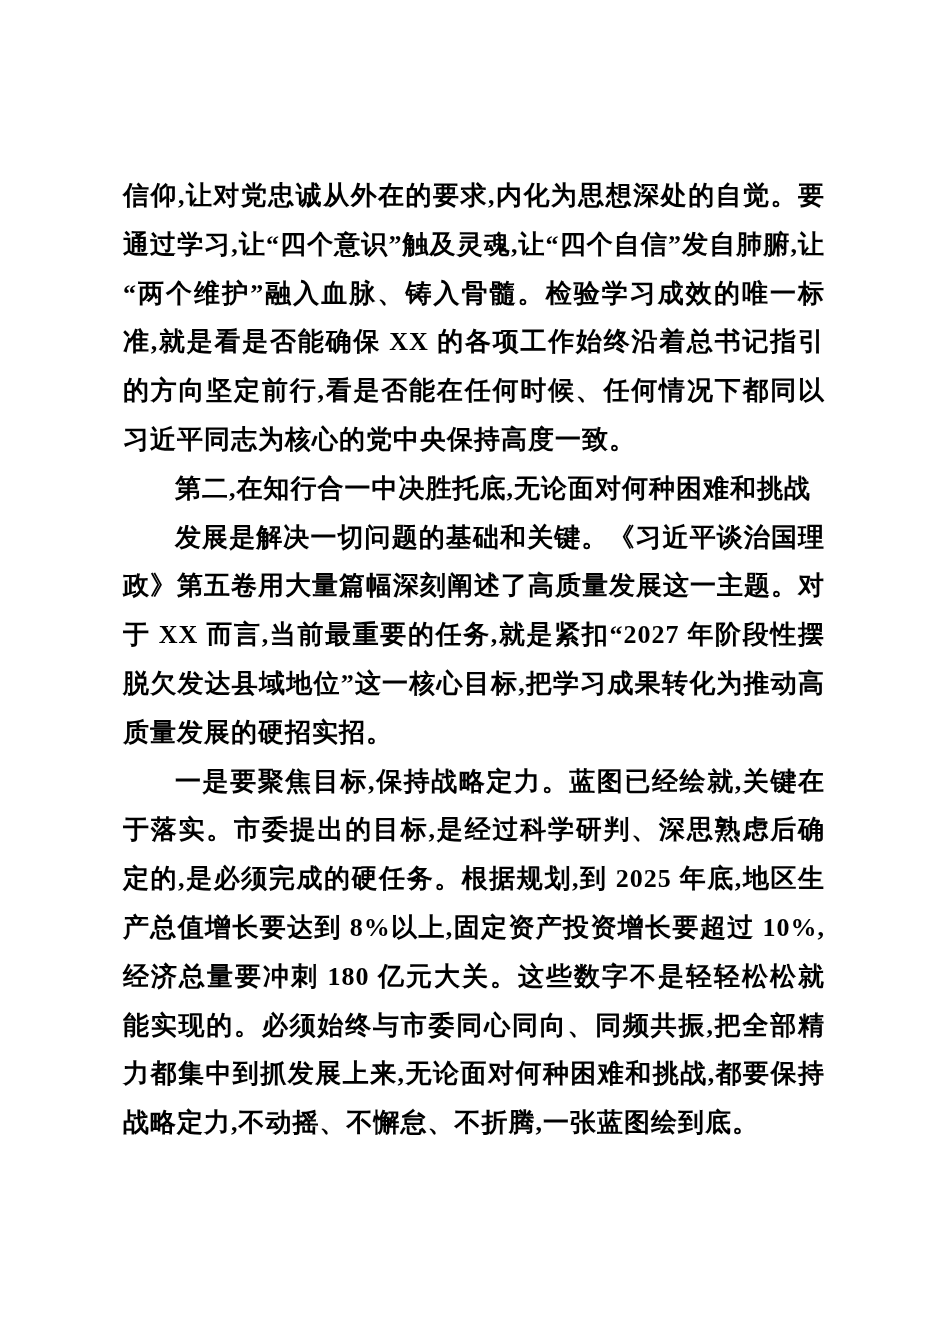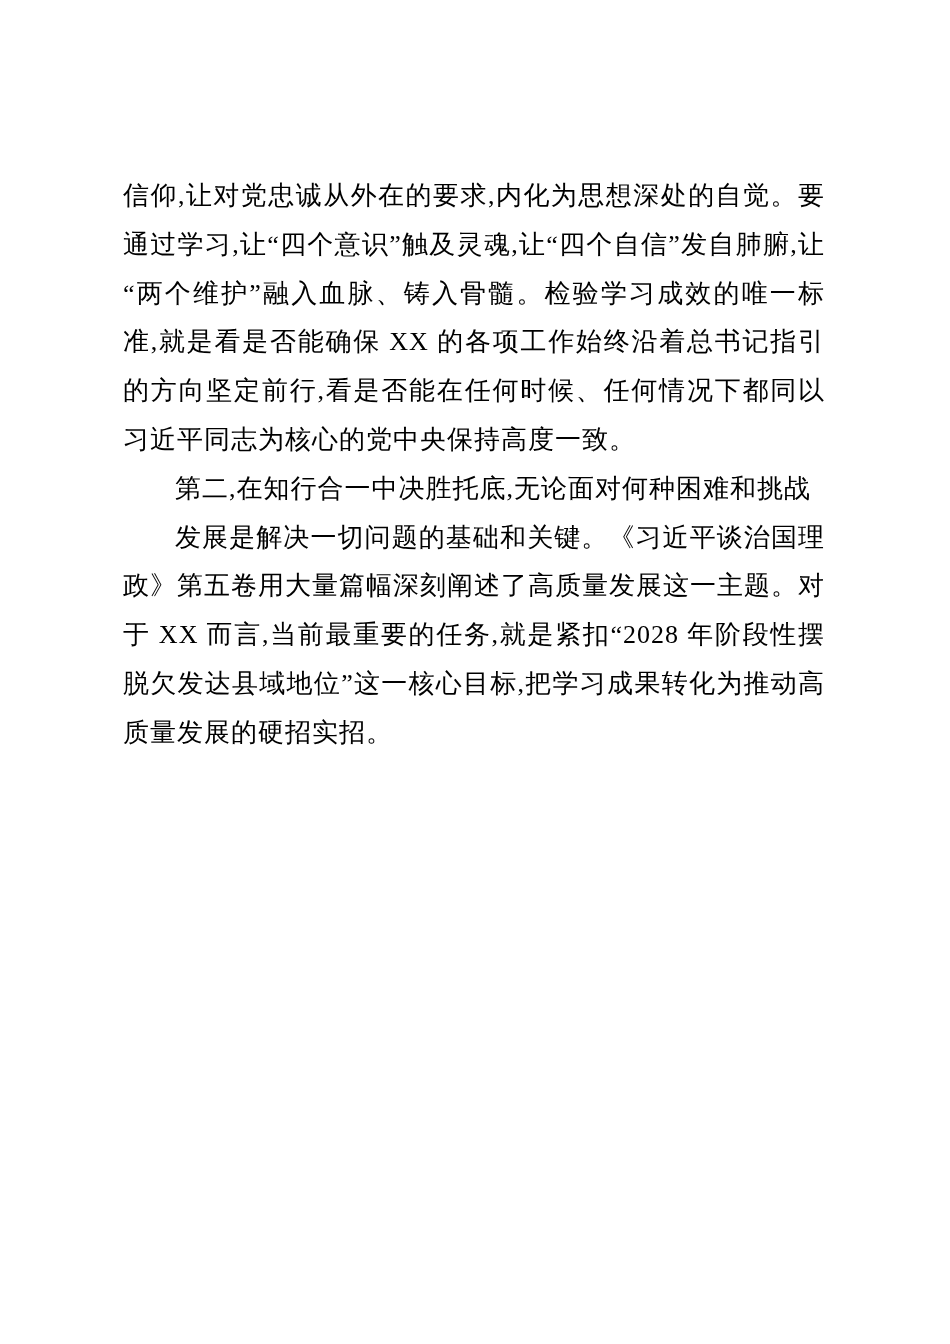--- a/index.html
+++ b/index.html
@@ -25,29 +25,30 @@
     width: 702px;
   }
   .para {
     margin: 0;
     padding: 0;
     font-size: 26px;
     line-height: 48.8px;
     letter-spacing: 1px;
     text-align: justify;
     text-justify: inter-ideograph;
-    font-weight: normal;
+    font-weight: bold;
     word-break: break-all;
   }
   .para.indent {
     text-indent: 2em;
   }
 </style>
 </head>
 <body style="background: rgb(255, 255, 255); color: rgb(0, 0, 0);">
 
 <main class="page">
   <section class="doc-body">
       <p class="para">信仰,让对党忠诚从外在的要求,内化为思想深处的自觉。要通过学习,让“四个意识”触及灵魂,让“四个自信”发自肺腑,让“两个维护”融入血脉、铸入骨髓。检验学习成效的唯一标准,就是看是否能确保 XX 的各项工作始终沿着总书记指引的方向坚定前行,看是否能在任何时候、任何情况下都同以习近平同志为核心的党中央保持高度一致。</p>
       <p class="para indent">第二,在知行合一中决胜托底,无论面对何种困难和挑战</p>
-      <p class="para indent">发展是解决一切问题的基础和关键。《习近平谈治国理政》第五卷用大量篇幅深刻阐述了高质量发展这一主题。对于 XX 而言,当前最重要的任务,就是紧扣“2028 年阶段性摆脱欠发达县域地位”这一核心目标,把学习成果转化为推动高质量发展的硬招实招。</p>
+      <p class="para indent">发展是解决一切问题的基础和关键。《习近平谈治国理政》第五卷用大量篇幅深刻阐述了高质量发展这一主题。对于 XX 而言,当前最重要的任务,就是紧扣“2027 年阶段性摆脱欠发达县域地位”这一核心目标,把学习成果转化为推动高质量发展的硬招实招。</p>
+      <p class="para indent">一是要聚焦目标,保持战略定力。蓝图已经绘就,关键在于落实。市委提出的目标,是经过科学研判、深思熟虑后确定的,是必须完成的硬任务。根据规划,到 2025 年底,地区生产总值增长要达到 8%以上,固定资产投资增长要超过 10%,经济总量要冲刺 180 亿元大关。这些数字不是轻轻松松就能实现的。必须始终与市委同心同向、同频共振,把全部精力都集中到抓发展上来,无论面对何种困难和挑战,都要保持战略定力,不动摇、不懈怠、不折腾,一张蓝图绘到底。</p>
     </section>
 </main>
 
 </body></html>

